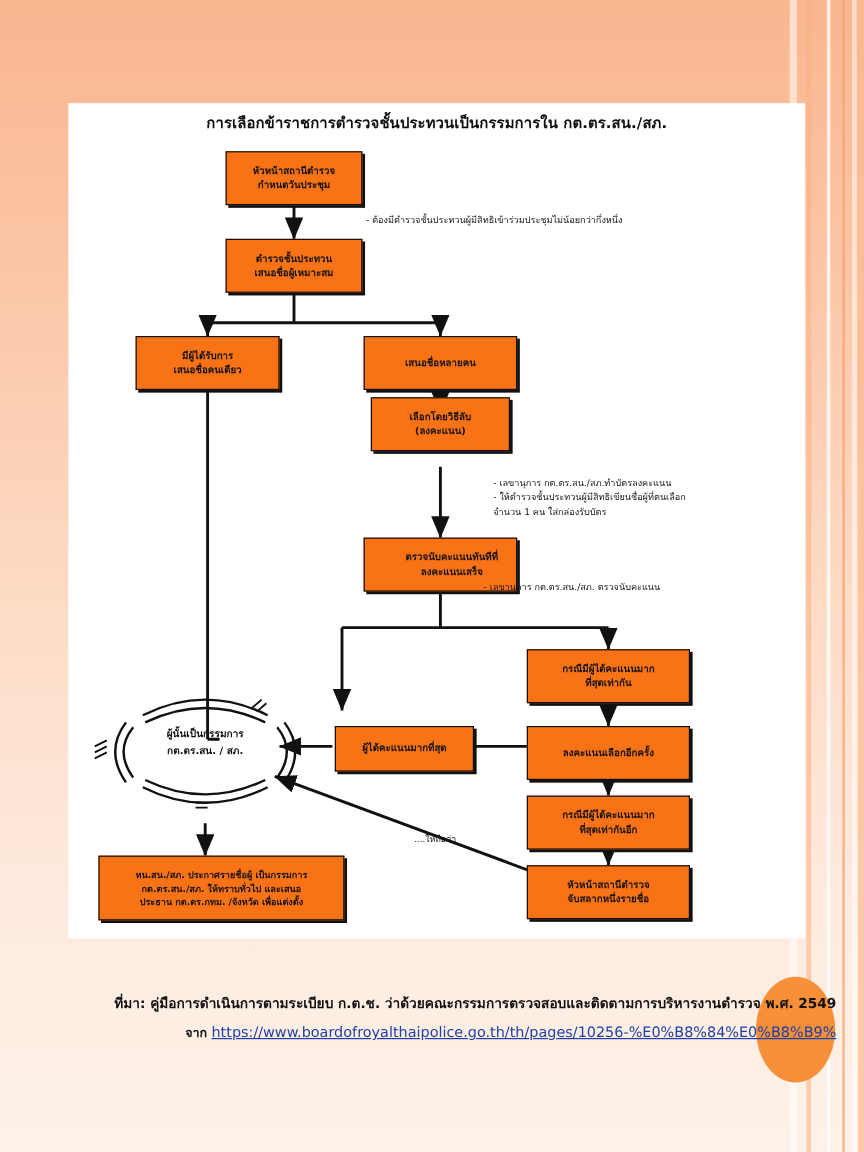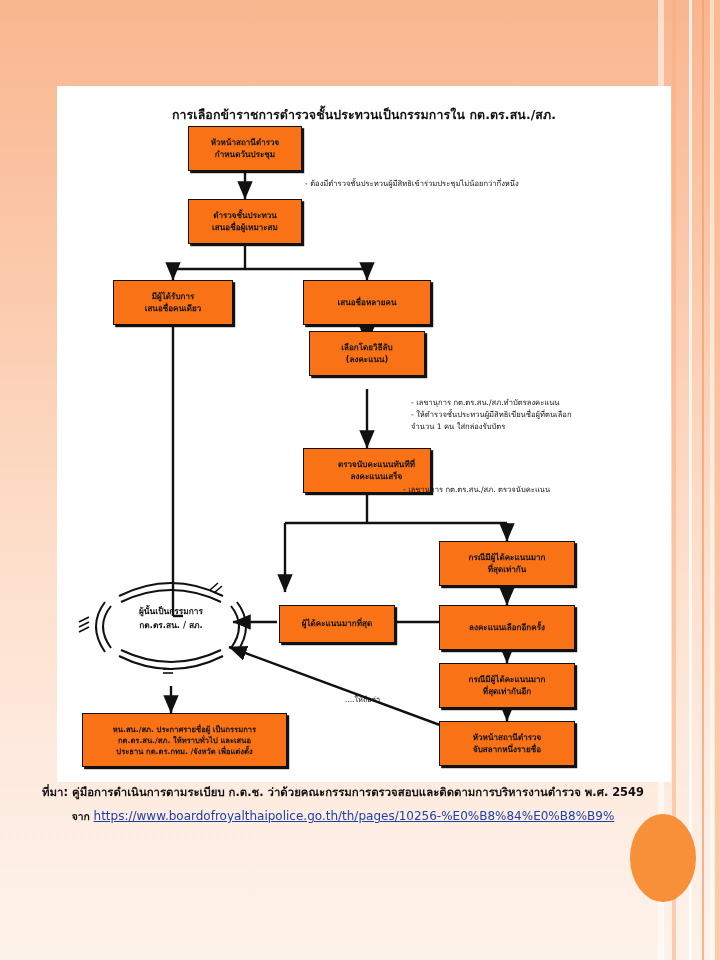--- a/index.html
+++ b/index.html
@@ -29,21 +29,21 @@
   }
 
   
   #card{
     position:absolute;left:57px;top:86px;width:614px;height:696px;
     background:#ffffff;
   }
   #diagram{position:absolute;inset:0;}
 
   #chart-title{
-    position:absolute;left:0;top:19px;width:100%;
+    position:absolute;left:0;top:7px;width:100%;
     text-align:center;font-weight:bold;font-size:12.4px;color:#111;
     letter-spacing:.1px;
   }
 
   
   .box{
     position:absolute;box-sizing:border-box;
     background:#f97316;border:1.6px solid #111;
     box-shadow:2.2px 2.2px 0 #111;
     display:flex;flex-direction:column;align-items:center;justify-content:center;
@@ -62,22 +62,23 @@
     position:absolute;left:14px;top:480px;width:200px;height:120px;
   }
   #burst .burst-label{
     position:absolute;left:0;top:38px;width:100%;text-align:center;
     font-size:8.4px;font-weight:bold;color:#111;line-height:1.7;
   }
   #burst .burst-label span{display:block;white-space:nowrap;}
 
   
   #caption{
-    position:absolute;left:0;top:784px;width:686px;text-align:center;
+    position:absolute;left:0;top:828px;width:686px;text-align:right;
     color:#111;
+    padding-left:11px;
   }
   #caption .src{font-size:11.4px;font-weight:bold;line-height:1.5;}
   #caption .from{font-size:10.4px;margin-top:7px;font-weight:bold;}
   #caption .from .lnk{
     color:#1d3fa8;text-decoration:underline;font-weight:normal;
     word-break:break-all;font-size:12px;margin-top:16px;
   }
 </style>
 </head>
 <body>

